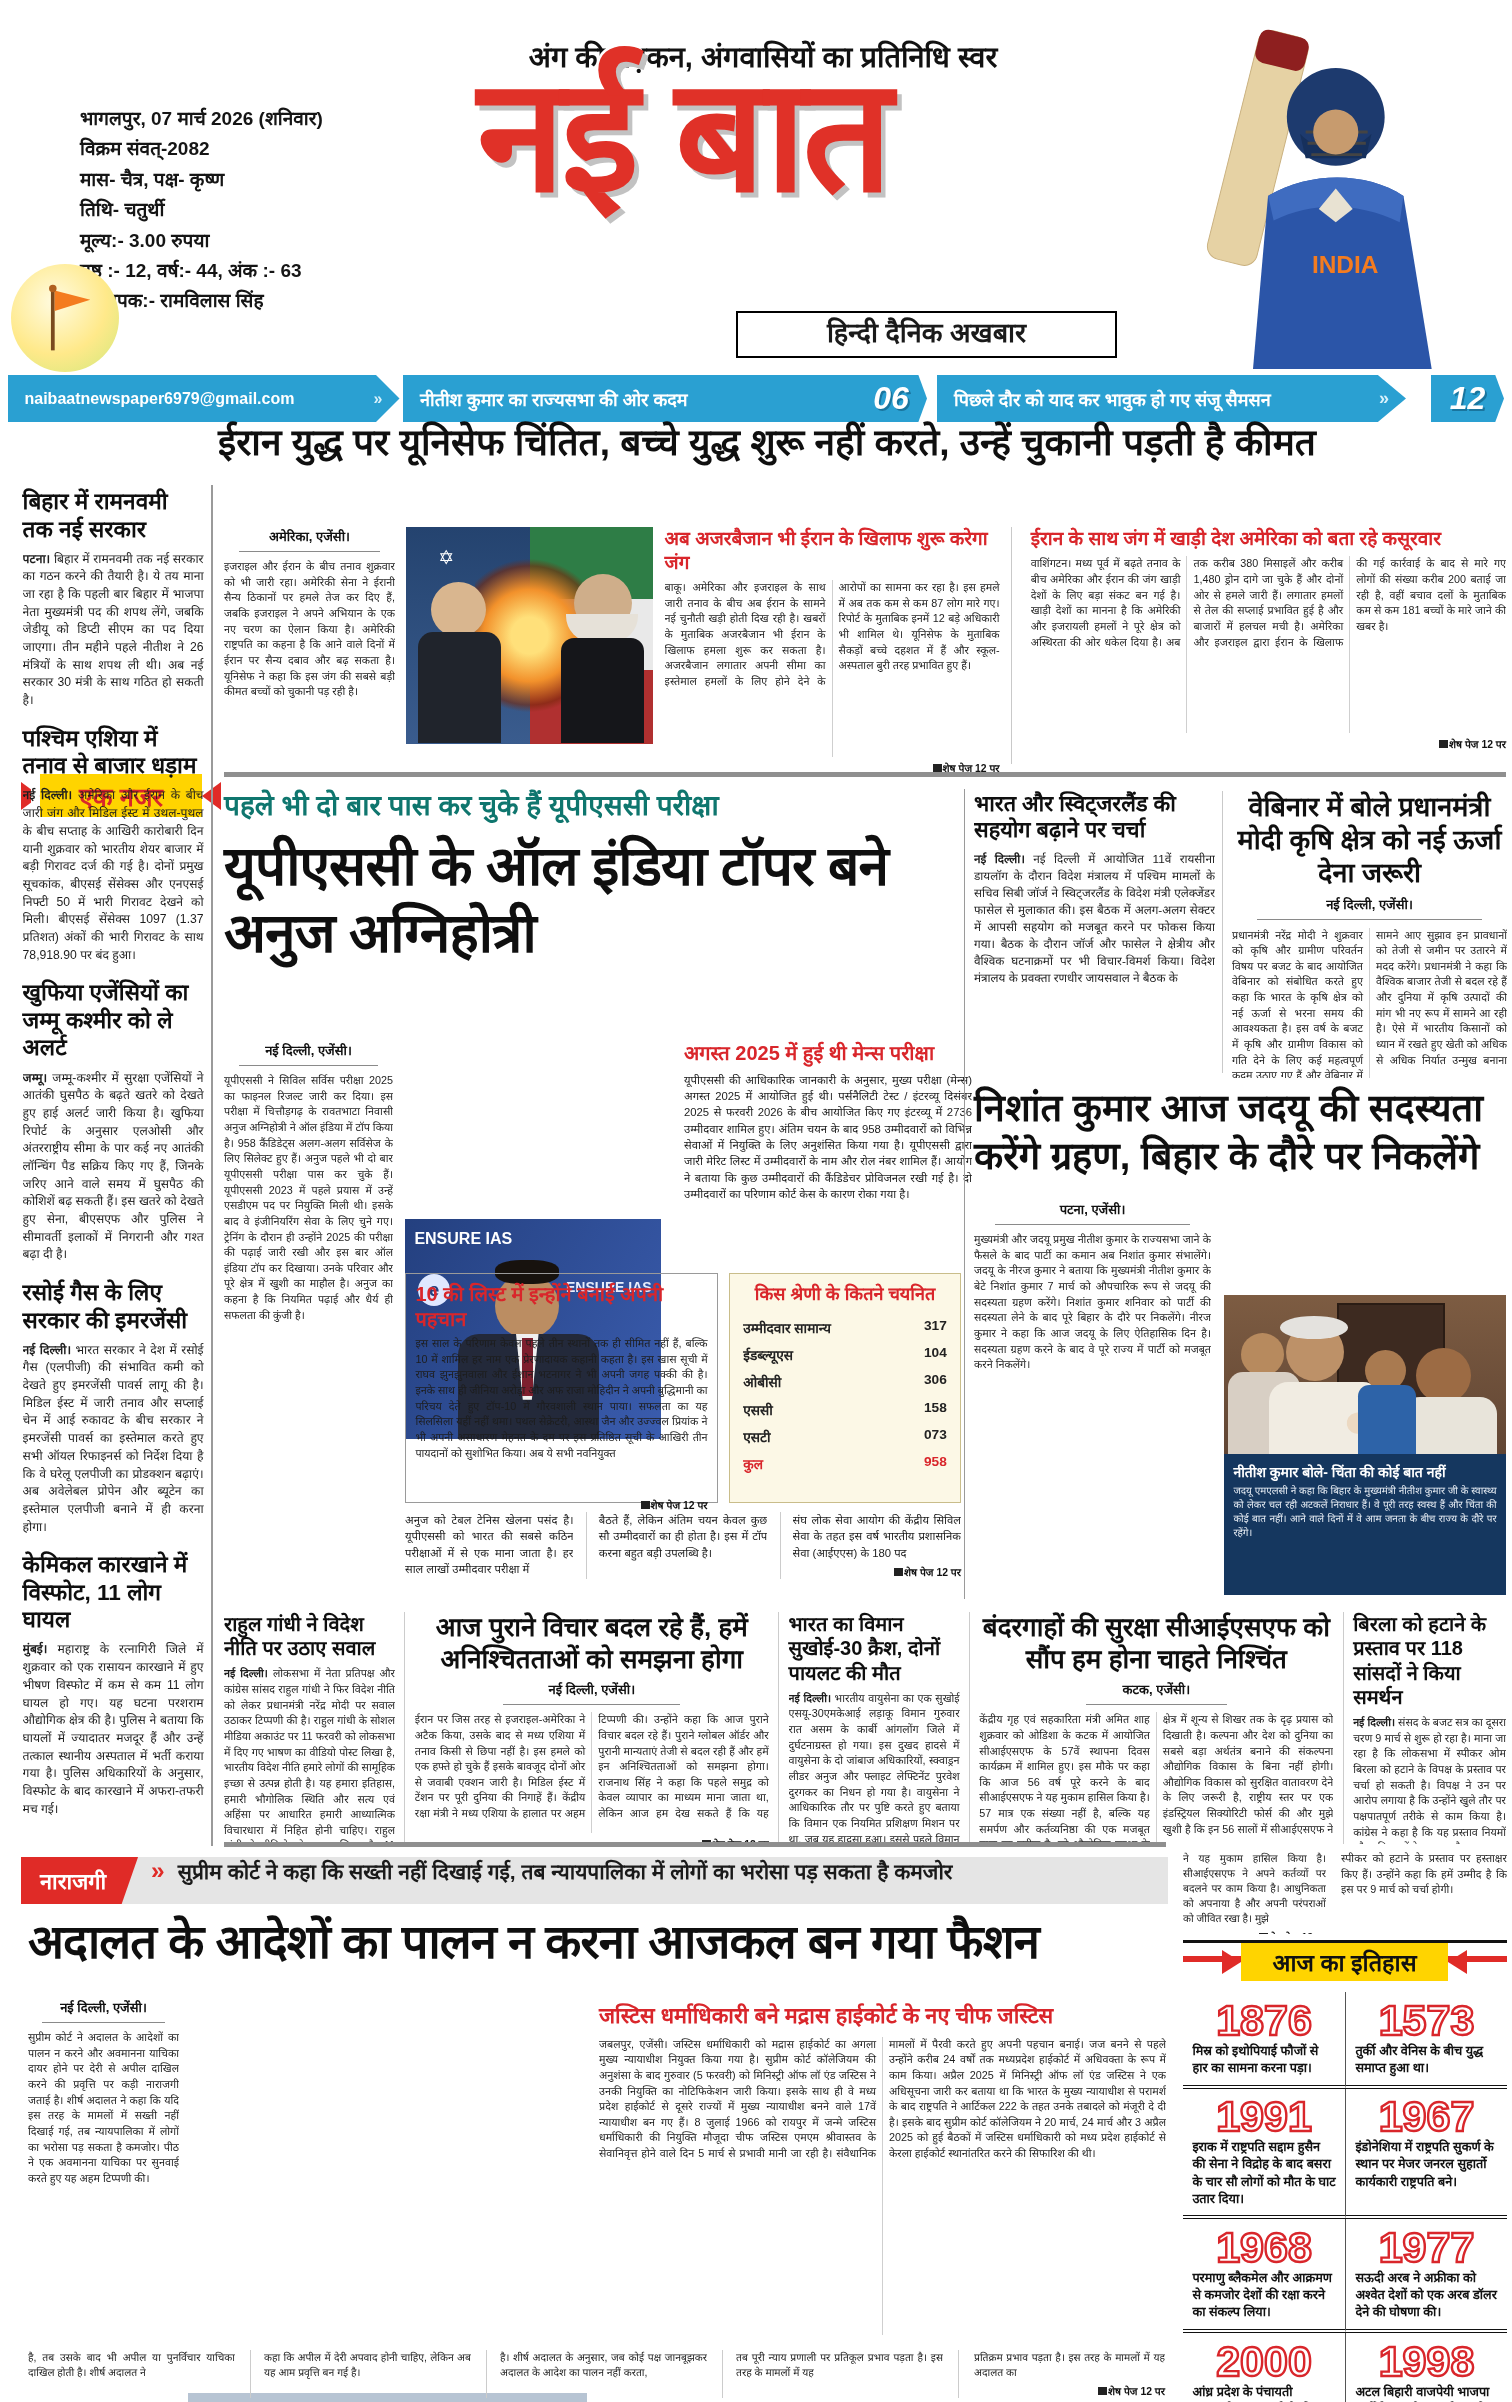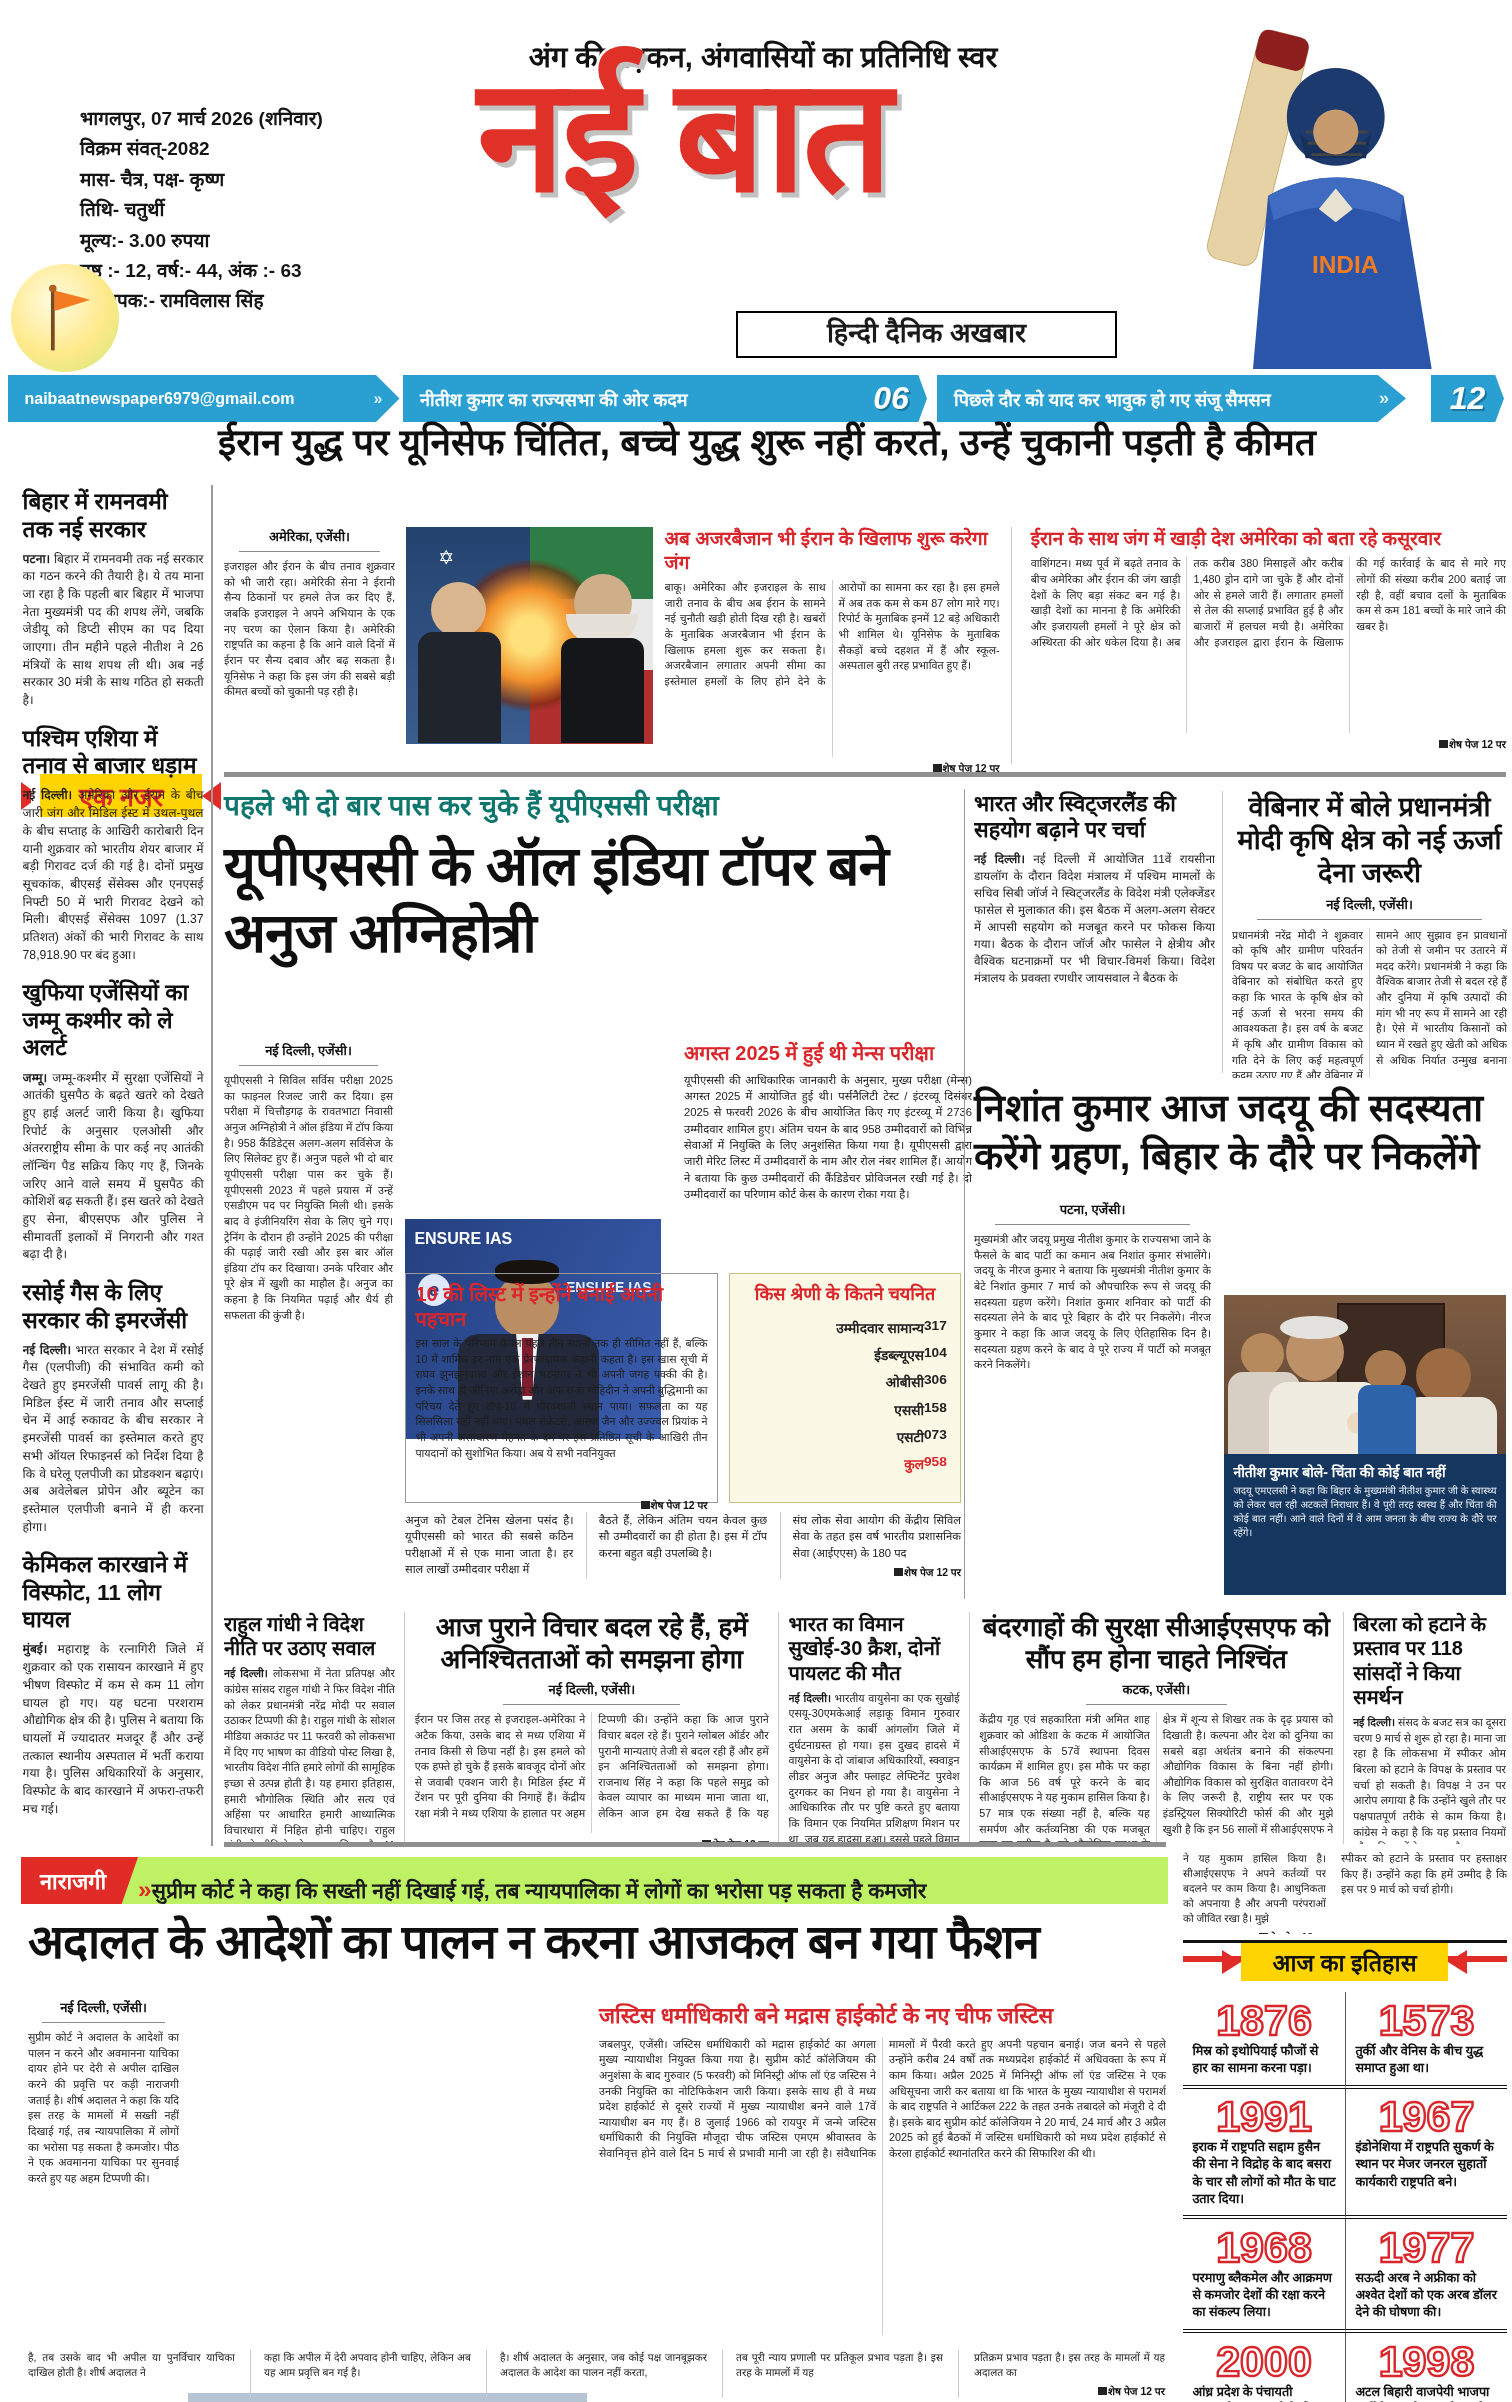--- a/index.html
+++ b/index.html
@@ -35,29 +35,29 @@
   .badge{position:relative;background:#ffd400;display:flex;align-items:center;justify-content:center;
          font-weight:800;color:#d9262b}
   .tri{width:0;height:0;position:absolute;top:50%;transform:translateY(-50%)}
   .triL{left:-19px;border-top:14px solid transparent;border-bottom:14px solid transparent;border-left:19px solid #e02b27}
   .triR{right:-19px;border-top:14px solid transparent;border-bottom:14px solid transparent;border-right:19px solid #e02b27}
   .triL2{left:-9.4px;border-top:14px solid transparent;border-bottom:14px solid transparent;border-left:9.4px solid #fff}
   .triR2{right:-9.4px;border-top:14px solid transparent;border-bottom:14px solid transparent;border-right:9.4px solid #fff}
   
   .utable{background:#fcf8e6;border:0.9px solid #c9bd8a;padding:9.4px 11.3px;box-sizing:border-box}
   .utable .tt{font-size:18px;text-align:center;margin-bottom:7.5px}
-  .urow{display:flex;justify-content:flex-end;font-size:13.7px;font-weight:700;padding:4.2px 1.9px;color:#222}
+  .urow{display:flex;justify-content:space-between;font-size:13.7px;font-weight:700;padding:4.2px 1.9px;color:#222}
   .urow.total{color:#d9262b}
   
   .hist-cell{box-sizing:border-box;padding:5.6px 9.4px 7.5px 9.4px;border-bottom:4.7px double #111}
   .hist-year{font-size:43px;font-weight:800;color:#fff;-webkit-text-stroke:2.4px #d9262b;
              text-shadow:0 0 0.9px #d9262b;text-align:center;line-height:1.05}
   .hist-text{font-size:12.7px;font-weight:700;line-height:1.35;color:#111;text-align:left}
   
-  .strip{background:#bef264;display:flex;align-items:flex-end;overflow:hidden}
+  .strip{background:#e5e5e5;display:flex;align-items:flex-start;gap:13px;overflow:hidden}
   .strip .lbl{background:#e02b27;color:#fff;font-weight:800;font-size:21.7px;height:100%;display:flex;
               align-items:center;padding:0 32px 0 19px;clip-path:polygon(0 0,100% 0,86% 100%,0 100%)}
   .strip .txt{font-size:21px;font-weight:800;color:#1a1a1a}
   .caption{background:#15375f;color:#fff;padding:7.5px 9.4px;box-sizing:border-box}
   .caption .ct{font-weight:800;font-size:14px;margin-bottom:3.8px}
   .caption .cb{font-size:10px;line-height:1.4;text-align:justify;color:#e8eef5}
   .photo{overflow:hidden;position:relative}
 </style>
 </head>
 <body>

